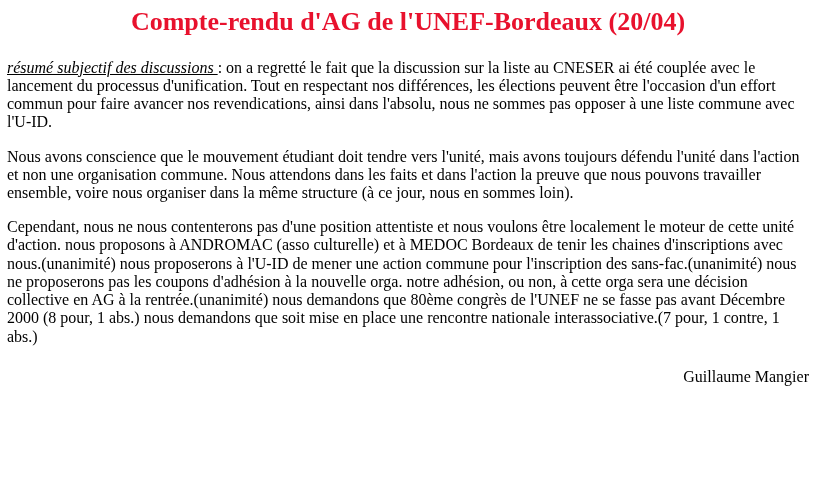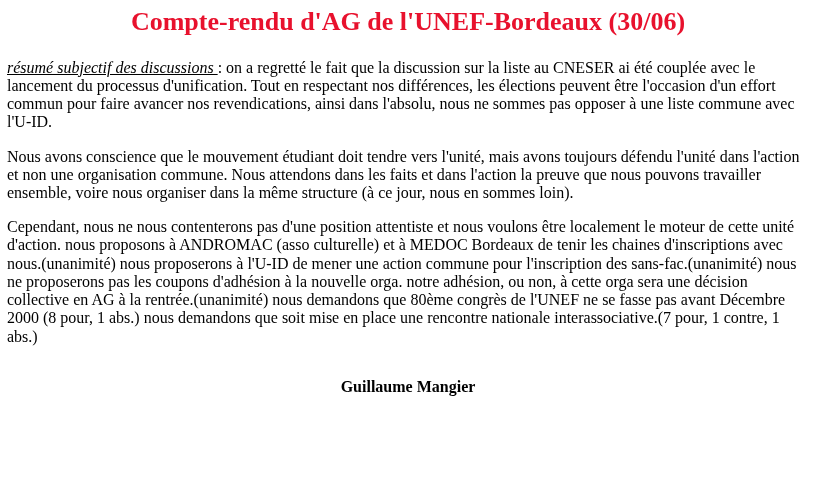--- a/index.html
+++ b/index.html
@@ -28,32 +28,31 @@
     }
     p {
       margin: 16px 0;
     }
     .lead {
       font-style: italic;
       text-decoration: underline;
       text-align: center;
     }
     .signature {
-      text-align: center;
-      margin-top: 32px;
+      text-align: right;
+      margin-top: 22px;
       white-space: nowrap;
-      font-weight: bold;
     }
   </style>
 </head>
 <body>
 
 <div class="doc">
 
-  <div class="title" style="color: rgb(232, 17, 45);">Compte-rendu d'AG de l'UNEF-Bordeaux (30/06)</div>
+  <div class="title" style="color: rgb(232, 17, 45);">Compte-rendu d'AG de l'UNEF-Bordeaux (20/04)</div>
 
 
   <p><span class="lead">résumé subjectif des discussions </span><span>: on a regretté le fait que la discussion sur la liste au CNESER ai été couplée avec le lancement du processus d'unification. Tout en respectant nos différences, les élections peuvent être l'occasion d'un effort commun pour faire avancer nos revendications, ainsi dans l'absolu, nous ne sommes pas opposer à une liste commune avec l'U-ID.</span></p>
 
 
   <p>Nous avons conscience que le mouvement étudiant doit tendre vers l'unité, mais avons toujours défendu l'unité dans l'action et non une organisation commune. Nous attendons dans les faits et dans l'action la preuve que nous pouvons travailler ensemble, voire nous organiser dans la même structure (à ce jour, nous en sommes loin).</p>
 
   <p>Cependant, nous ne nous contenterons pas d'une position attentiste et nous voulons être localement le moteur de cette unité d'action. nous proposons à ANDROMAC (asso culturelle) et à MEDOC Bordeaux de tenir les chaines d'inscriptions avec nous.(unanimité) nous proposerons à l'U-ID de mener une action commune pour l'inscription des sans-fac.(unanimité) nous ne proposerons pas les coupons d'adhésion à la nouvelle orga. notre adhésion, ou non, à cette orga sera une décision collective en AG à la rentrée.(unanimité) nous demandons que 80ème congrès de l'UNEF ne se fasse pas avant Décembre 2000 (8 pour, 1 abs.) nous demandons que soit mise en place une rencontre nationale interassociative.(7 pour, 1 contre, 1 abs.)</p>
 
   <p class="signature">Guillaume Mangier</p>

